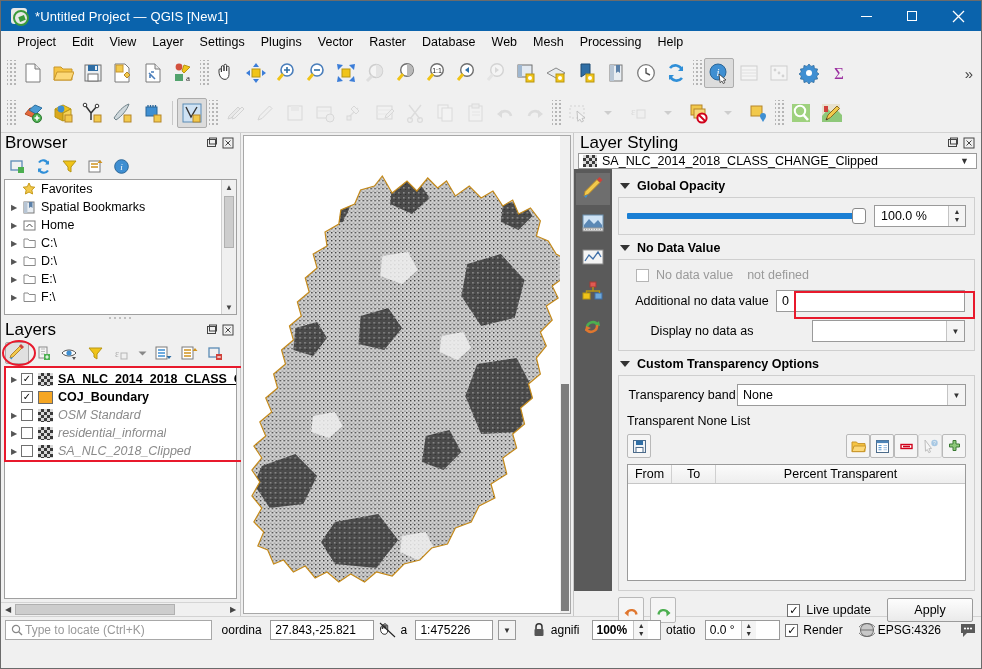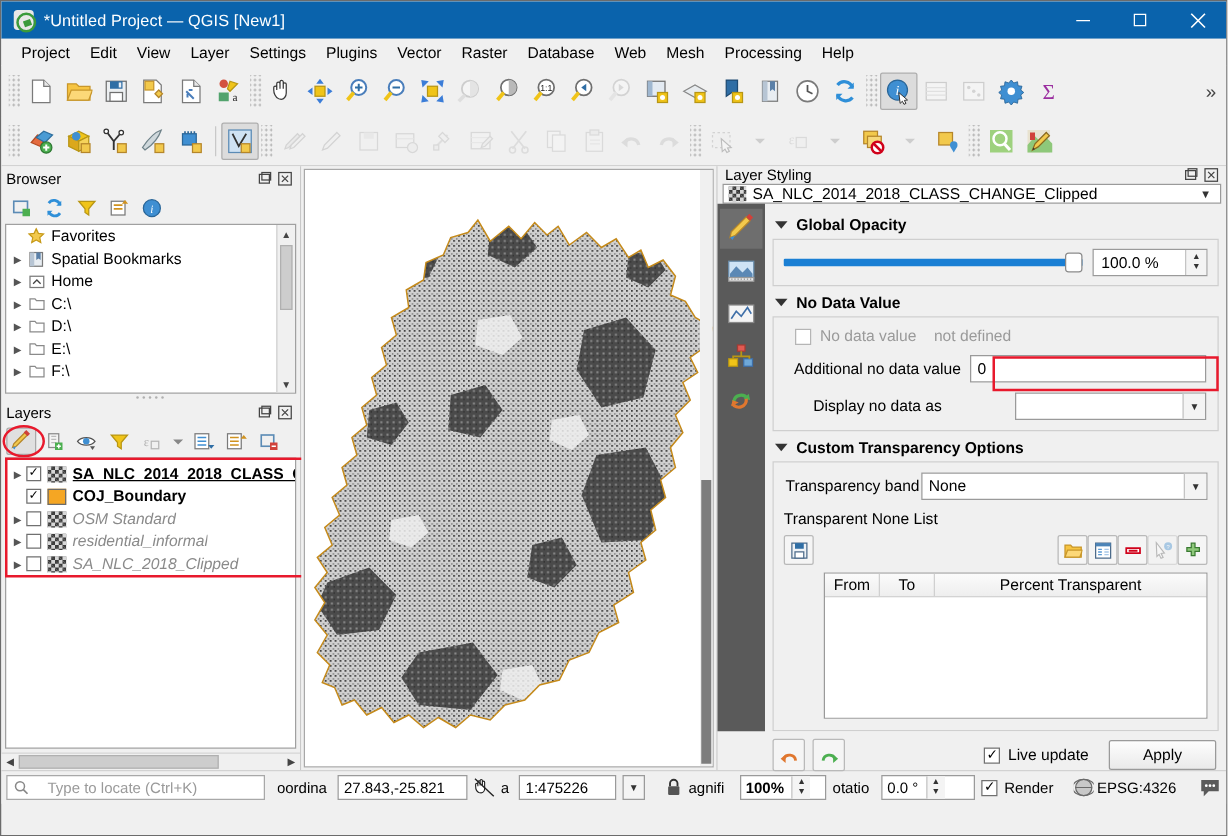--- a/index.html
+++ b/index.html
@@ -42,21 +42,21 @@
   .grip{ width:9px; height:26px; flex:none; margin:0 2px;
          background-image:radial-gradient(#b5b5b5 1px, transparent 1px);
          background-size:4px 4px; background-position:2px 2px; }
   .vsep{ width:1px; height:24px; background:#c8c8c8; margin:0 4px; flex:none; }
   .chev{ margin-left:auto; margin-right:8px; font-size:15px; color:#444; }
 
   
   .main{ display:flex; height:483px; }
 
   
-  .panel-title{ height:20px; display:flex; align-items:center; font-size:12px; padding-left:4px;}
+  .panel-title{ height:20px; display:flex; align-items:center; font-size:17px; padding-left:4px;}
   .panel-title .pt-label{ flex:1; }
   .pt-ico{ width:13px; height:13px; margin-right:3px; display:inline-flex; align-items:center;
            justify-content:center; color:#333; }
   .panel-toolbar{ height:26px; display:flex; align-items:center; padding-left:4px; gap:2px;}
   .ptbtn{ width:24px; height:22px; display:flex; align-items:center; justify-content:center; flex:none;
           border:1px solid transparent; border-radius:2px;}
 
   .left{ width:240px; display:flex; flex-direction:column; background:#f0f0f0; border-right:1px solid #c8c8c8;}
   .tree{ background:#fff; border:1px solid #a0a0a0; margin:0 3px; overflow:hidden; position:relative;}
   .trow{ height:18px; display:flex; align-items:center; font-size:12.5px; padding-left:2px; white-space:nowrap;}
@@ -127,34 +127,34 @@
   .combo2{ height:22px; border:1px solid #9a9a9a; background:#fff; display:flex; align-items:center;
            padding-left:5px; font-size:12.5px;}
   .combo2 .arr{ margin-left:auto; width:18px; height:20px; background:#f4f4f4; border-left:1px solid #c4c4c4;
                 display:flex; align-items:center; justify-content:center; font-size:8px; color:#333;}
   .chk{ width:13px; height:13px; border:1px solid #707070; background:#fff; display:flex;
         align-items:center; justify-content:center; font-size:11px; line-height:1; flex:none;}
   .chk.dis{ border-color:#b5b5b5; }
   .minibtn{ width:24px; height:24px; border:1px solid #b9b9b9; background:#f5f5f5; border-radius:2px;
             display:flex; align-items:center; justify-content:center; flex:none;}
   .minibtn.dis{ opacity:.4;}
-  .ptl-table{ border:1px solid #9a9a9a; background:#fff;margin-left:32px; }
+  .ptl-table{ border:1px solid #9a9a9a; background:#fff; }
   .ptl-head{ display:flex; height:19px; background:linear-gradient(#fbfbfb,#eeeeee); border-bottom:1px solid #c6c6c6;
              font-size:12.5px; }
   .ptl-head div{ display:flex; align-items:center; justify-content:center; border-right:1px solid #d0d0d0;}
   .ptl-body{ height:96px; background:#fff; }
   .footer-row{ display:flex; align-items:center; padding:6px 8px 4px 6px; gap:6px;}
   .btn{ height:24px; min-width:86px; border:1px solid #9a9a9a; background:linear-gradient(#fdfdfd,#eaeaea);
         display:flex; align-items:center; justify-content:center; font-size:12.5px; border-radius:2px;}
 
   
   .status{ height:27px; background:#f0f0f0; border-top:1px solid #d2d2d2; display:flex; align-items:center;
            padding:0 4px; gap:5px; font-size:12px;}
   .locate{ width:208px; height:20px; border:1px solid #a8a8a8; background:#fff; display:flex; align-items:center;
-           padding-left:5px; color:#9a9a9a; gap:15px;}
+           padding-left:5px; color:#9a9a9a; gap:2px;}
   .sfield{ height:20px; border:1px solid #9a9a9a; background:#fff; display:flex; align-items:center;
            padding:0 4px; font-size:12px; color:#000;}
   .sfield .sb{ margin-left:6px; width:15px; height:18px; background:#f4f4f4; border-left:1px solid #c4c4c4;
                display:flex; flex-direction:column; align-items:center; justify-content:center; font-size:7px;
                line-height:8px; color:#333;}
   .clip{ overflow:hidden; white-space:nowrap; }
   svg{ display:block; }
 </style>
 </head>
 <body>

